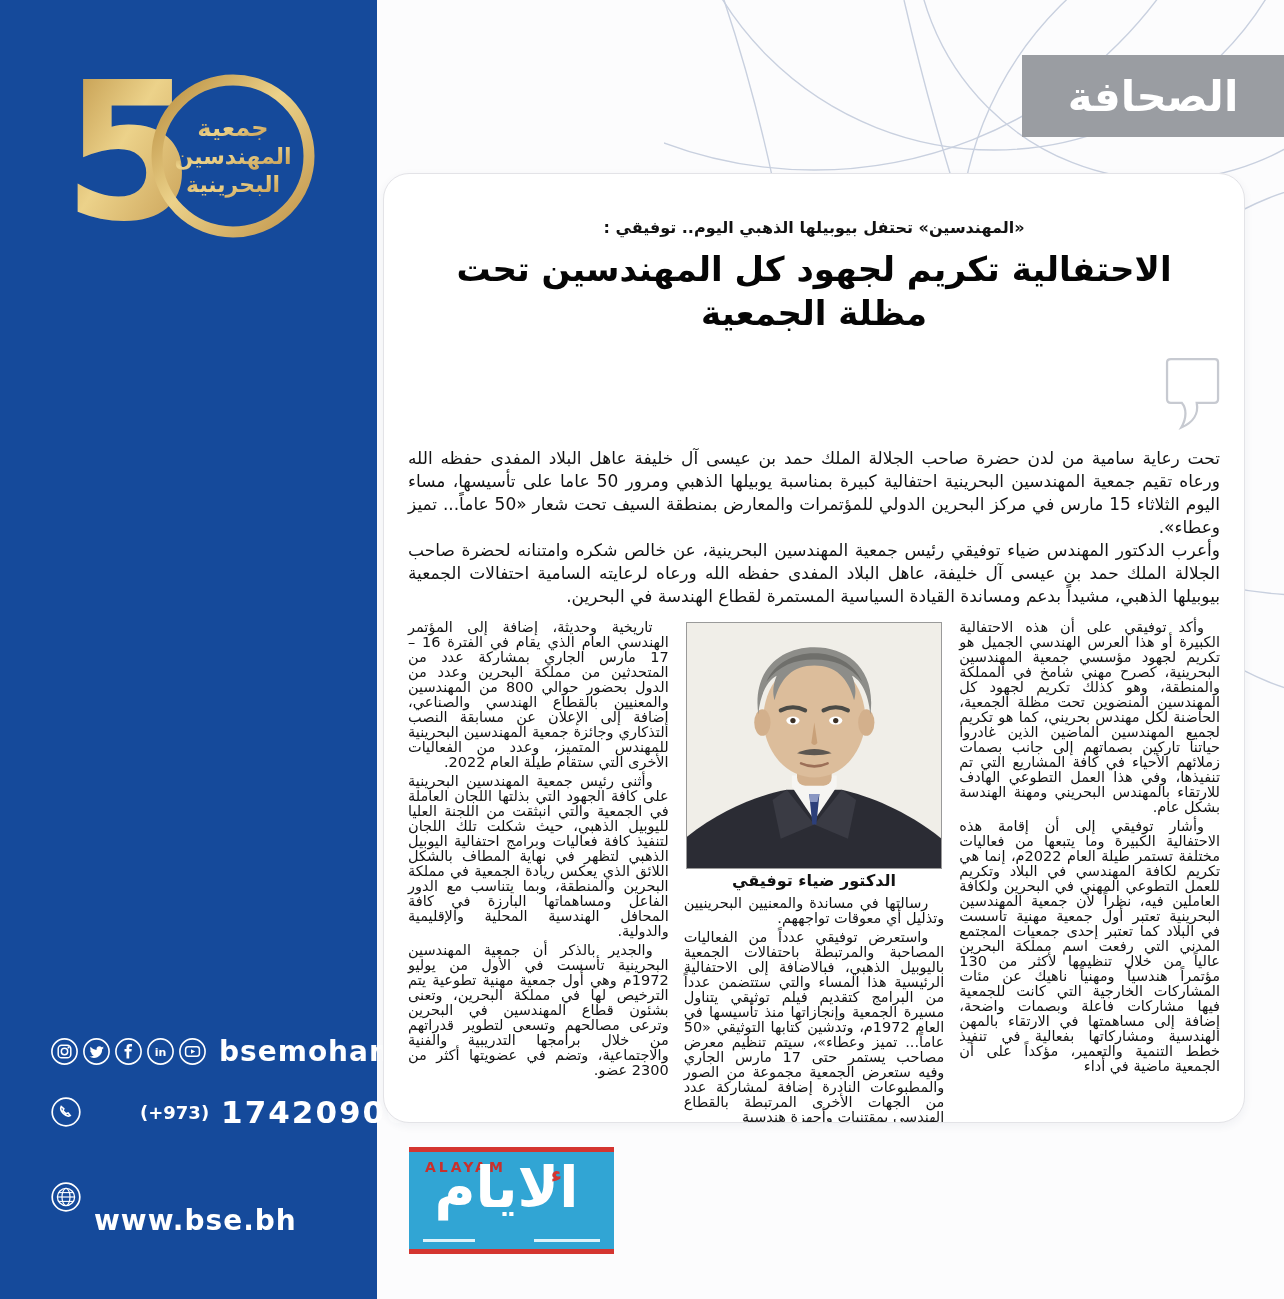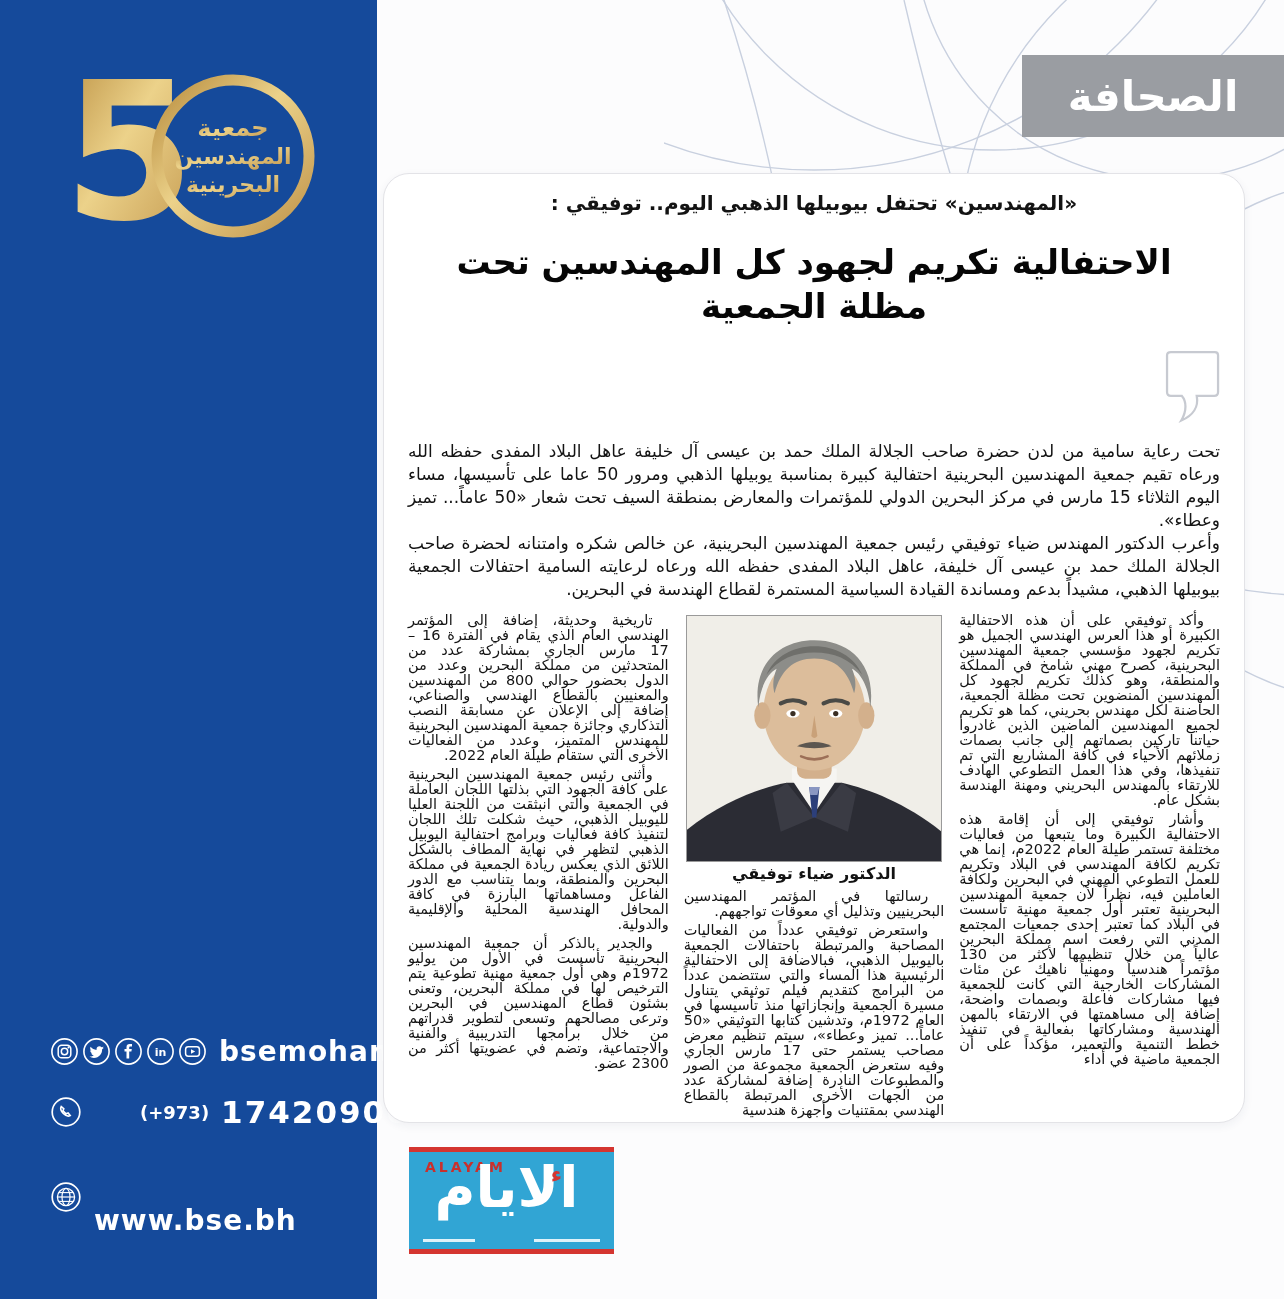--- a/index.html
+++ b/index.html
@@ -31,22 +31,22 @@
     color:#fff;font-size:42px;font-weight:bold;display:flex;align-items:center;justify-content:center;
     direction:rtl;
   }
   
   .card{
     position:absolute;left:383px;top:173px;width:862px;height:950px;box-sizing:border-box;
     background:#fff;border:1px solid #e3e3e7;border-radius:26px;
     box-shadow:0 3px 10px rgba(40,50,80,.06);
     padding:16px 24px 18px 24px;direction:rtl;overflow:hidden;color:#131313;
   }
-  .kicker{text-align:center;font-size:20px;font-weight:bold;line-height:1.3;}
-  .headline{text-align:center;font-size:34px;font-weight:bold;line-height:1.3;margin-top:24px;color:#060606;}
+  .kicker{text-align:center;font-size:16px;font-weight:bold;line-height:1.3;margin-top:28px;}
+  .headline{text-align:center;font-size:34px;font-weight:bold;line-height:1.3;margin-top:8px;color:#060606;}
   .lead-row{display:flex;gap:12px;margin-top:14px;align-items:flex-start;flex-direction:column;}
   .quote-wrap{flex:0 0 64px;padding-top:4px;}
   .lead-p{font-size:17px;line-height:23px;text-align:justify;}
   .lead-p2{margin-top:5px;}
   .cols{display:flex;gap:15px;margin-top:12px;}
   .col{flex:1;font-size:14.5px;line-height:15px;text-align:justify;}
   .col p{margin:0 0 4px 0;text-indent:16px;}
   .photo{
     border:1px solid #9a9a9a;height:245px;background:#efede7;overflow:hidden;
     margin:2px 2px 4px 2px;
@@ -217,21 +217,21 @@
           <circle cx="146" cy="98" r="2.6" fill="#3a2e23"></circle>
 
           <path d="M125 100 L122 120 Q125 124 128 120 Z" fill="#c9a179"></path>
 
           <path d="M108 130 Q125 122 142 130 Q125 134 108 130 Z" fill="#5c5650"></path>
 
           <path d="M112 140 Q125 146 138 140" stroke="#9c6f57" stroke-width="2.5" fill="none" stroke-linecap="round"></path>
         </svg>
       </div>
       <div class="caption">الدكتور ضياء توفيقي</div>
-      <p>رسالتها في المؤتمر المهندسين البحرينيين وتذليل أي معوقات تواجههم.</p>
+      <p>رسالتها في مساندة والمعنيين البحرينيين وتذليل أي معوقات تواجههم.</p>
       <p>واستعرض توفيقي عدداً من الفعاليات المصاحبة والمرتبطة باحتفالات الجمعية باليوبيل الذهبي، فبالاضافة إلى الاحتفالية الرئيسية هذا المساء والتي ستتضمن عدداً من البرامج كتقديم فيلم توثيقي يتناول مسيرة الجمعية وإنجازاتها منذ تأسيسها في العام 1972م، وتدشين كتابها التوثيقي «50 عاماً... تميز وعطاء»، سيتم تنظيم معرض مصاحب يستمر حتى 17 مارس الجاري وفيه ستعرض الجمعية مجموعة من الصور والمطبوعات النادرة إضافة لمشاركة عدد من الجهات الأخرى المرتبطة بالقطاع الهندسي بمقتنيات وأجهزة هندسية</p>
     </div>
 
     <div class="col">
       <p>تاريخية وحديثة، إضافة إلى المؤتمر الهندسي العام الذي يقام في الفترة 16 – 17 مارس الجاري بمشاركة عدد من المتحدثين من مملكة البحرين وعدد من الدول بحضور حوالي 800 من المهندسين والمعنيين بالقطاع الهندسي والصناعي، إضافة إلى الإعلان عن مسابقة النصب التذكاري وجائزة جمعية المهندسين البحرينية للمهندس المتميز، وعدد من الفعاليات الأخرى التي ستقام طيلة العام 2022.</p>
       <p>وأثنى رئيس جمعية المهندسين البحرينية على كافة الجهود التي بذلتها اللجان العاملة في الجمعية والتي انبثقت من اللجنة العليا لليوبيل الذهبي، حيث شكلت تلك اللجان لتنفيذ كافة فعاليات وبرامج احتفالية اليوبيل الذهبي لتظهر في نهاية المطاف بالشكل اللائق الذي يعكس ريادة الجمعية في مملكة البحرين والمنطقة، وبما يتناسب مع الدور الفاعل ومساهماتها البارزة في كافة المحافل الهندسية المحلية والإقليمية والدولية.</p>
       <p>والجدير بالذكر أن جمعية المهندسين البحرينية تأسست في الأول من يوليو 1972م وهي أول جمعية مهنية تطوعية يتم الترخيص لها في مملكة البحرين، وتعنى بشئون قطاع المهندسين في البحرين وترعى مصالحهم وتسعى لتطوير قدراتهم من خلال برامجها التدريبية والفنية والاجتماعية، وتضم في عضويتها أكثر من 2300 عضو.</p>
     </div>
   </div>
 </div>

